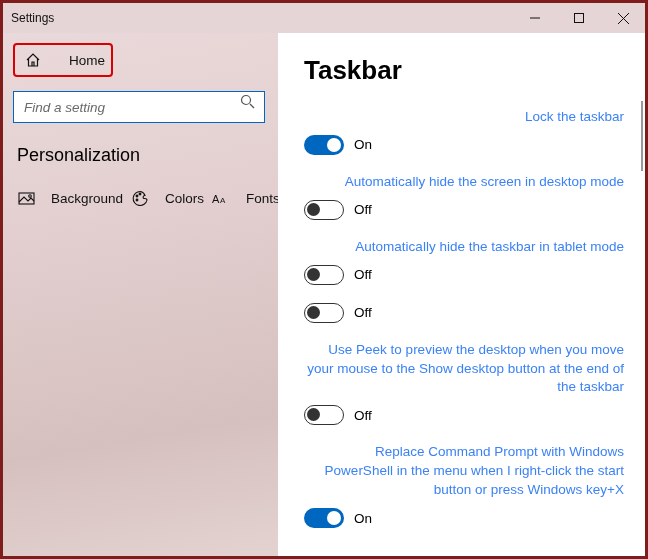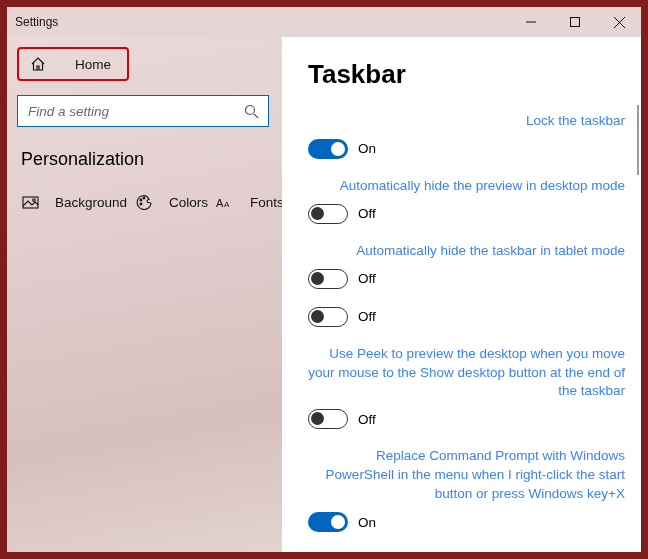--- a/index.html
+++ b/index.html
@@ -1,27 +1,27 @@
 <!DOCTYPE html>
 <html><head>
 <meta charset="utf-8">
 <style>
   * { box-sizing: border-box; margin: 0; padding: 0; font-family: "Segoe UI", Arial, sans-serif; }
   body { width: 648px; height: 559px; overflow: hidden; background: #fff; }
-  .window { width: 648px; height: 559px; display: flex; flex-direction: column; border: 7px solid #7f1d1d; }
+  .window { width: 648px; height: 559px; display: flex; flex-direction: column; border: 3px solid #7f1d1d; }
   .titlebar { height: 30px; display: flex; align-items: center; justify-content: space-between; background: #e6d5d6; padding-left: 8px; }
   .titlebar-title { font-size: 12px; color: #111; }
   .win-controls { display: flex; }
   .win-btn { width: 44px; height: 30px; display: flex; align-items: center; justify-content: center; font-size: 14px; color: #111; }
   .client { flex: 1; display: flex; overflow: hidden; }
   .sidebar { width: 275px; background: linear-gradient(170deg,#ead9da 0%, #e3cfd0 35%, #d6c0bf 75%, #e3d3d0 100%); padding: 10px 10px 0 10px; display: flex; flex-direction: column; }
-  .home-row { display: flex; align-items: center; gap: 28px; padding: 6px 10px; border: 2px solid #d80000; border-radius: 4px; width: 112px; }
+  .home-row { display: flex; align-items: center; gap: 28px; padding: 6px 10px; border: 2px solid #d80000; border-radius: 4px; width: 100px; }
   .home-row span.label { font-size: 13.5px; color: #111; }
   .icon { display: inline-flex; align-items: center; justify-content: center; width: 18px; height: 18px; }
-  .search-wrap { margin-top: 14px; border: 1px solid #0067c0; background: #fff; height: 32px; display: flex; align-items: center; padding: 0 8px 0 10px; width: 252px; }
+  .search-wrap { margin-top: 14px; border: 1px solid #0067c0; background: #fff; height: 32px; display: flex; padding: 0 8px 0 10px; width: 252px; }
   .search-input { flex: 1; border: none; outline: none; font-size: 13.5px; color: #333; background: transparent; font-style: italic; }
   .search-input::placeholder { color: #6a6a6a; font-style: italic; }
   .section-head { font-size: 18px; font-weight: 400; margin-top: 22px; margin-bottom: 6px; padding-left: 4px; }
   .nav-list { display: flex; flex-direction: row; margin-top: 6px; }
   .nav-item { display: flex; align-items: center; gap: 16px; padding: 11px 4px 11px 4px; font-size: 13.5px; color: #111; position: relative; }
   .nav-item.selected::before { content: ""; position: absolute; left: -10px; top: 6px; bottom: 6px; width: 4px; background: #0067c0; }
   .main { flex: 1; background: #fff; padding: 22px 16px 10px 26px; overflow: hidden; position: relative; }
   .main h1 { font-size: 26px; font-weight: 600; margin-bottom: 22px; }
   .setting-block { margin-bottom: 18px; }
   .setting-label { font-size: 13.5px; color: #3b82f6; line-height: 1.4; margin-bottom: 8px; max-width: 320px; text-align: right; }
@@ -147,21 +147,21 @@
           <div class="setting-block">
             <div class="setting-label">Lock the taskbar</div>
             <div class="toggle-row">
               <div class="toggle on">
                 <div class="knob"></div>
               </div>
               <span class="toggle-state">On</span>
             </div>
           </div>
           <div class="setting-block">
-            <div class="setting-label">Automatically hide the preview in desktop mode</div>
+            <div class="setting-label">Automatically hide the screen in desktop mode</div>
             <div class="toggle-row">
               <div class="toggle off">
                 <div class="knob"></div>
               </div>
               <span class="toggle-state">Off</span>
             </div>
           </div>
           <div class="setting-block">
             <div class="setting-label">Automatically hide the taskbar in tablet mode</div>
             <div class="toggle-row">

